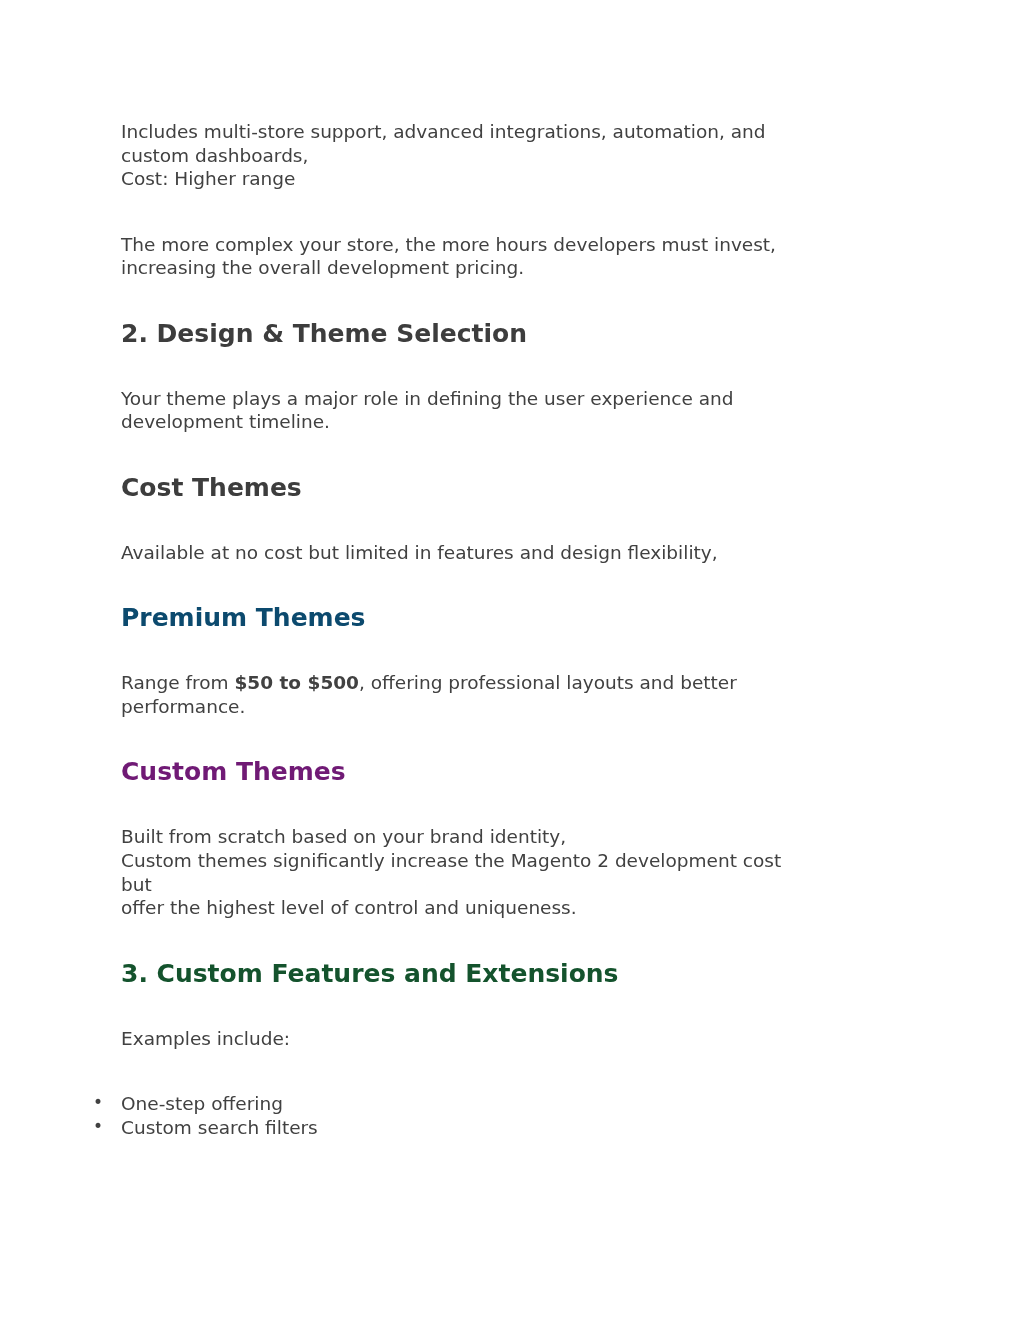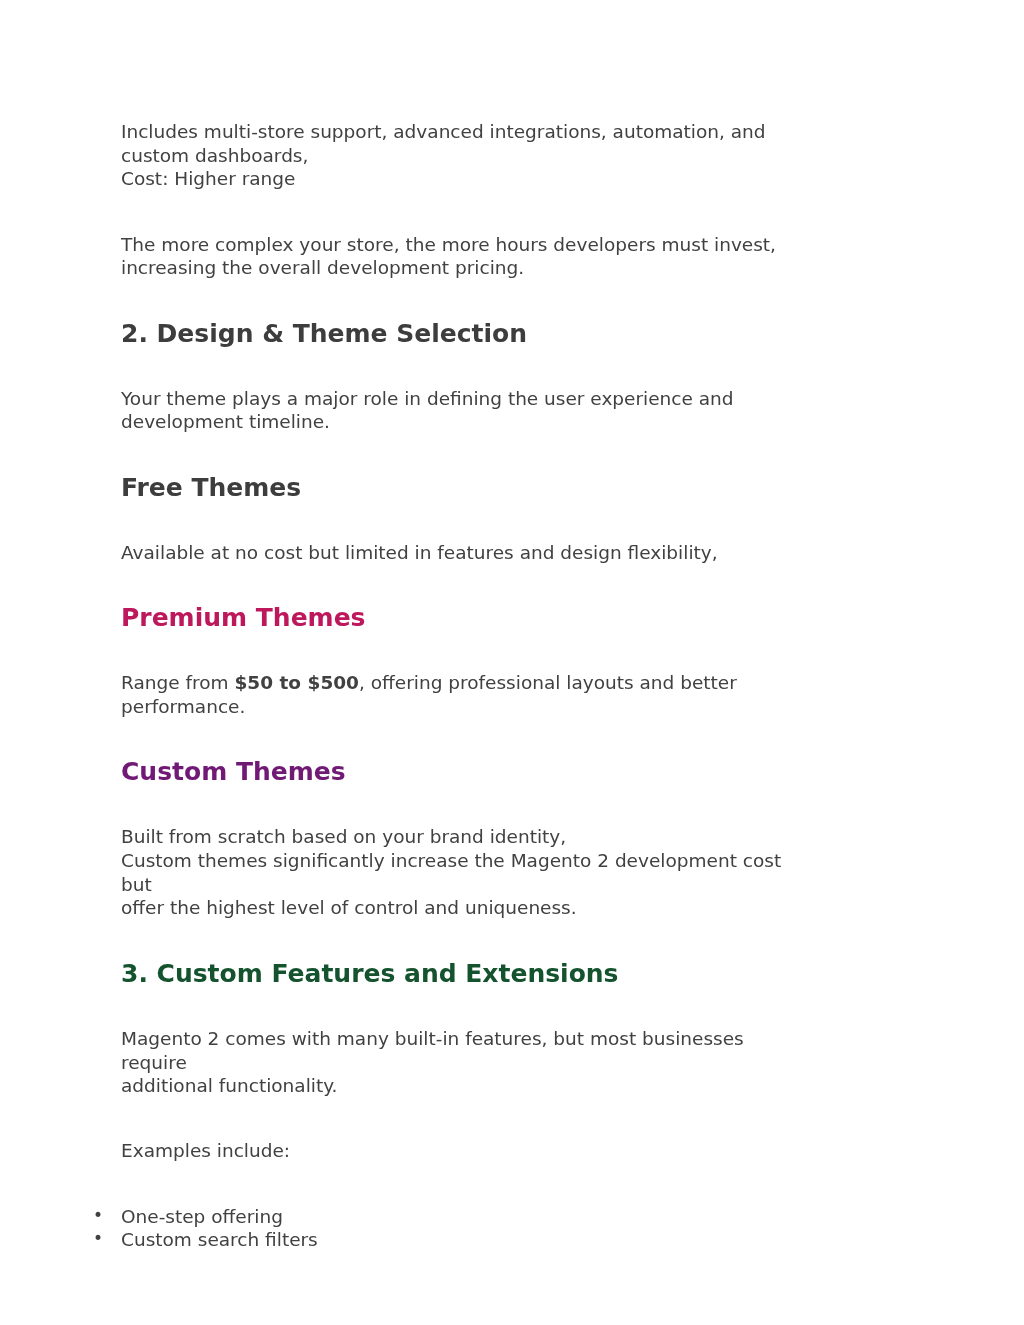--- a/index.html
+++ b/index.html
@@ -61,39 +61,37 @@
 Cost: Higher range</p>
 
   <p class="para">The more complex your store, the more hours developers must invest,
 increasing the overall development pricing.</p>
 
   <h2 class="heading" style="color: rgb(61, 61, 61);">2. Design &amp; Theme Selection</h2>
 
   <p class="para">Your theme plays a major role in defining the user experience and
 development timeline.</p>
 
-  <h3 class="heading" style="color: rgb(61, 61, 61);">Free Themes</h3>
+  <h3 class="heading" style="color: rgb(61, 61, 61);">Cost Themes</h3>
 
   <p class="para">Available at no cost but limited in features and design flexibility,</p>
 
-  <h3 class="heading" style="color: #be185d;">Premium Themes</h3>
+  <h3 class="heading" style="color: #0c4a6e;">Premium Themes</h3>
 
   <p class="para"><span>Range from </span><strong class="bold-inline">$50 to $500</strong><span>, offering professional layouts and better
 performance.</span></p>
 
   <h3 class="heading" style="color: #701a75;">Custom Themes</h3>
 
   <p class="para">Built from scratch based on your brand identity,
 Custom themes significantly increase the Magento 2 development cost but
 offer the highest level of control and uniqueness.</p>
 
   <h2 class="heading" style="color: #14532d;">3. Custom Features and Extensions</h2>
 
-  <p class="para">Magento 2 comes with many built-in features, but most businesses require
-additional functionality.</p>
 
   <p class="para">Examples include:</p>
 
   <ul class="bullet-list">
     <li class="bullet-item"><span class="bullet-dot">•</span><span>One-step offering</span></li>
     <li class="bullet-item"><span class="bullet-dot">•</span><span>Custom search filters</span></li>
   </ul>
 
 </div>
 

